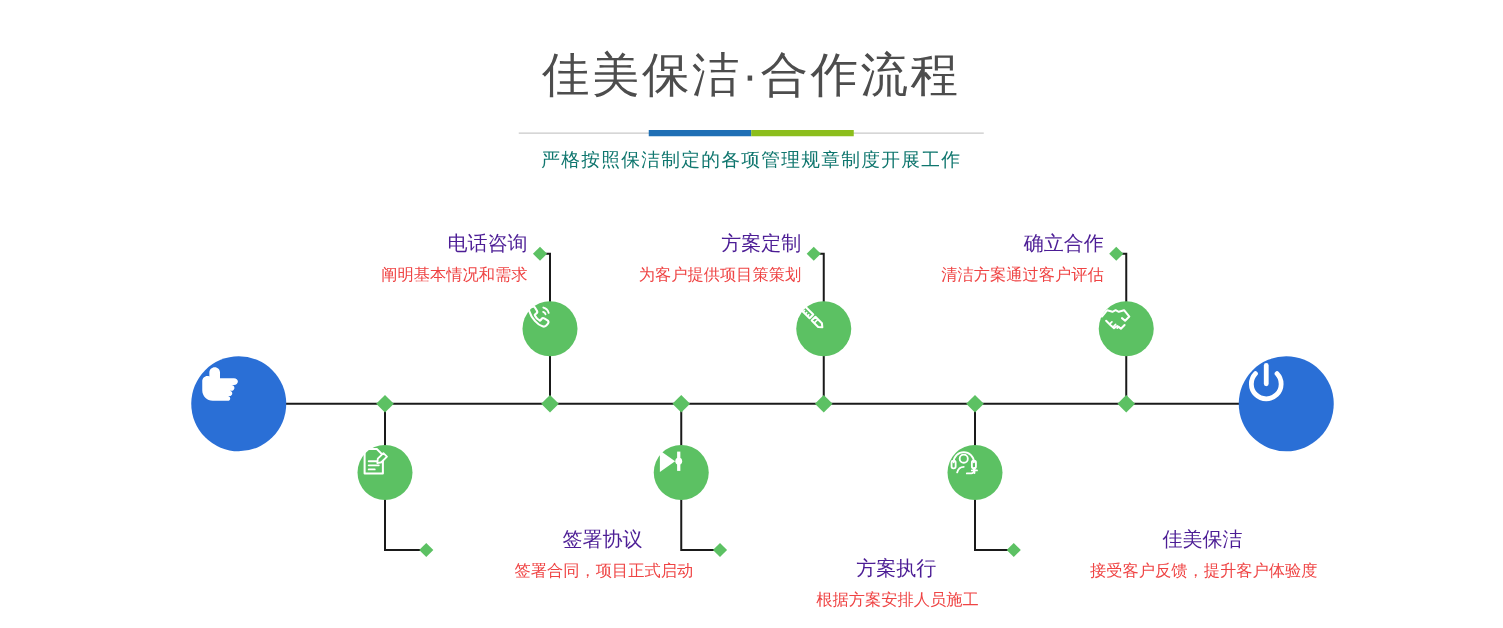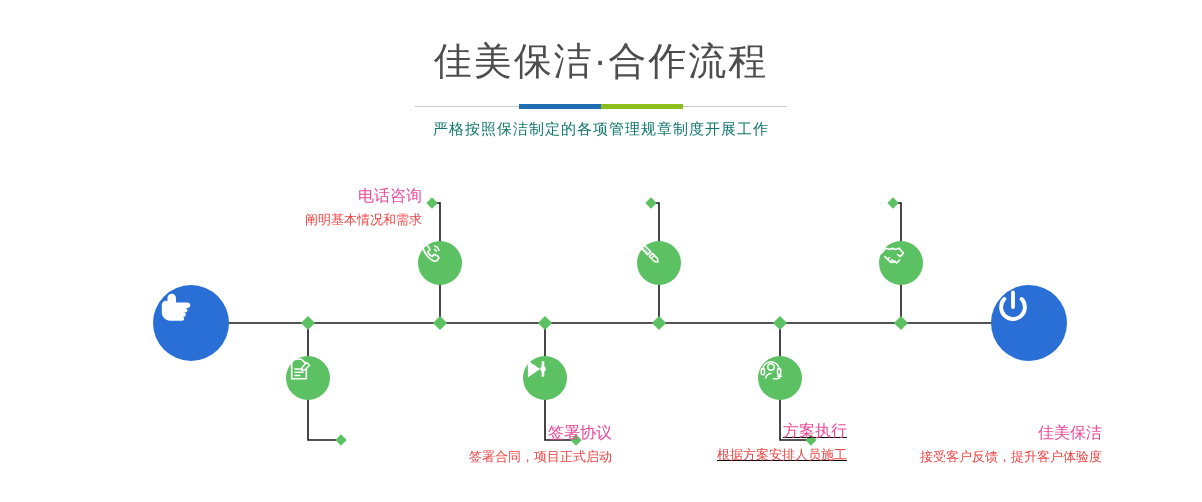--- a/index.html
+++ b/index.html
@@ -45,24 +45,24 @@
   }
   .endcap.left{left:153px;top:285px;width:76px;height:76px;}
   .endcap.right{left:991px;top:285px;width:76px;height:76px;}
 
   .node{
     position:absolute;width:44px;height:44px;border-radius:50%;
     background:#5cc163;display:flex;align-items:center;justify-content:center;
   }
 
   .lbl{position:absolute;white-space:nowrap;line-height:1;}
-  .lbl .t{font-size:16px;color:#ec4899;}
+  .lbl .t{font-size:16px;color:#4c1d95;}
   .lbl .s{font-size:13px;color:#ef4444;margin-top:9px;display:block;}
   .lbl.top{text-align:right;}
-  .lbl.bot{text-align:right;}
+  .lbl.bot{text-align:center;}
   .lbl.bot .s{margin-left:2px;}
   .lbl.top .s{margin-right:0px;}
 </style>
 </head>
 <body>
 
 <div id="root">
 
   <div class="header">
     <div class="title">佳美保洁·合作流程</div>
@@ -187,28 +187,36 @@
         <path fill="none" stroke="#ffffff" stroke-width="1.8" stroke-linecap="round" d="M9.5 27c1-3.6 3.5-5.5 6.5-5.5"></path>
         <path fill="none" stroke="#ffffff" stroke-width="1.9" stroke-linecap="round" d="M24 25h5M26.5 22.5v5"></path>
       </svg>
     </div>
 
     <div class="lbl top" style="left:182px;top:188px;width:240px;">
       <span class="t">电话咨询</span>
       <span class="s">阐明基本情况和需求</span>
     </div>
 
-
+    <div class="lbl top" style="left:401px;top:188px;width:240px;">
+      <span class="t">方案定制</span>
+      <span class="s">为客户提供项目策策划</span>
+    </div>
+
+    <div class="lbl top" style="left:643px;top:188px;width:240px;">
+      <span class="t">确立合作</span>
+      <span class="s">清洁方案通过客户评估</span>
+    </div>
 
     <div class="lbl bot" style="left:352px;top:425px;width:260px;">
       <span class="t">签署协议</span>
       <span class="s">签署合同，项目正式启动</span>
     </div>
 
-    <div class="lbl bot" style="left:587px;top:423px;width:260px;text-decoration:underline;">
+    <div class="lbl bot" style="left:587px;top:448px;width:260px;">
       <span class="t">方案执行</span>
       <span class="s">根据方案安排人员施工</span>
     </div>
 
     <div class="lbl bot" style="left:822px;top:425px;width:280px;">
       <span class="t">佳美保洁</span>
       <span class="s">接受客户反馈，提升客户体验度</span>
     </div>
 
   </div>

